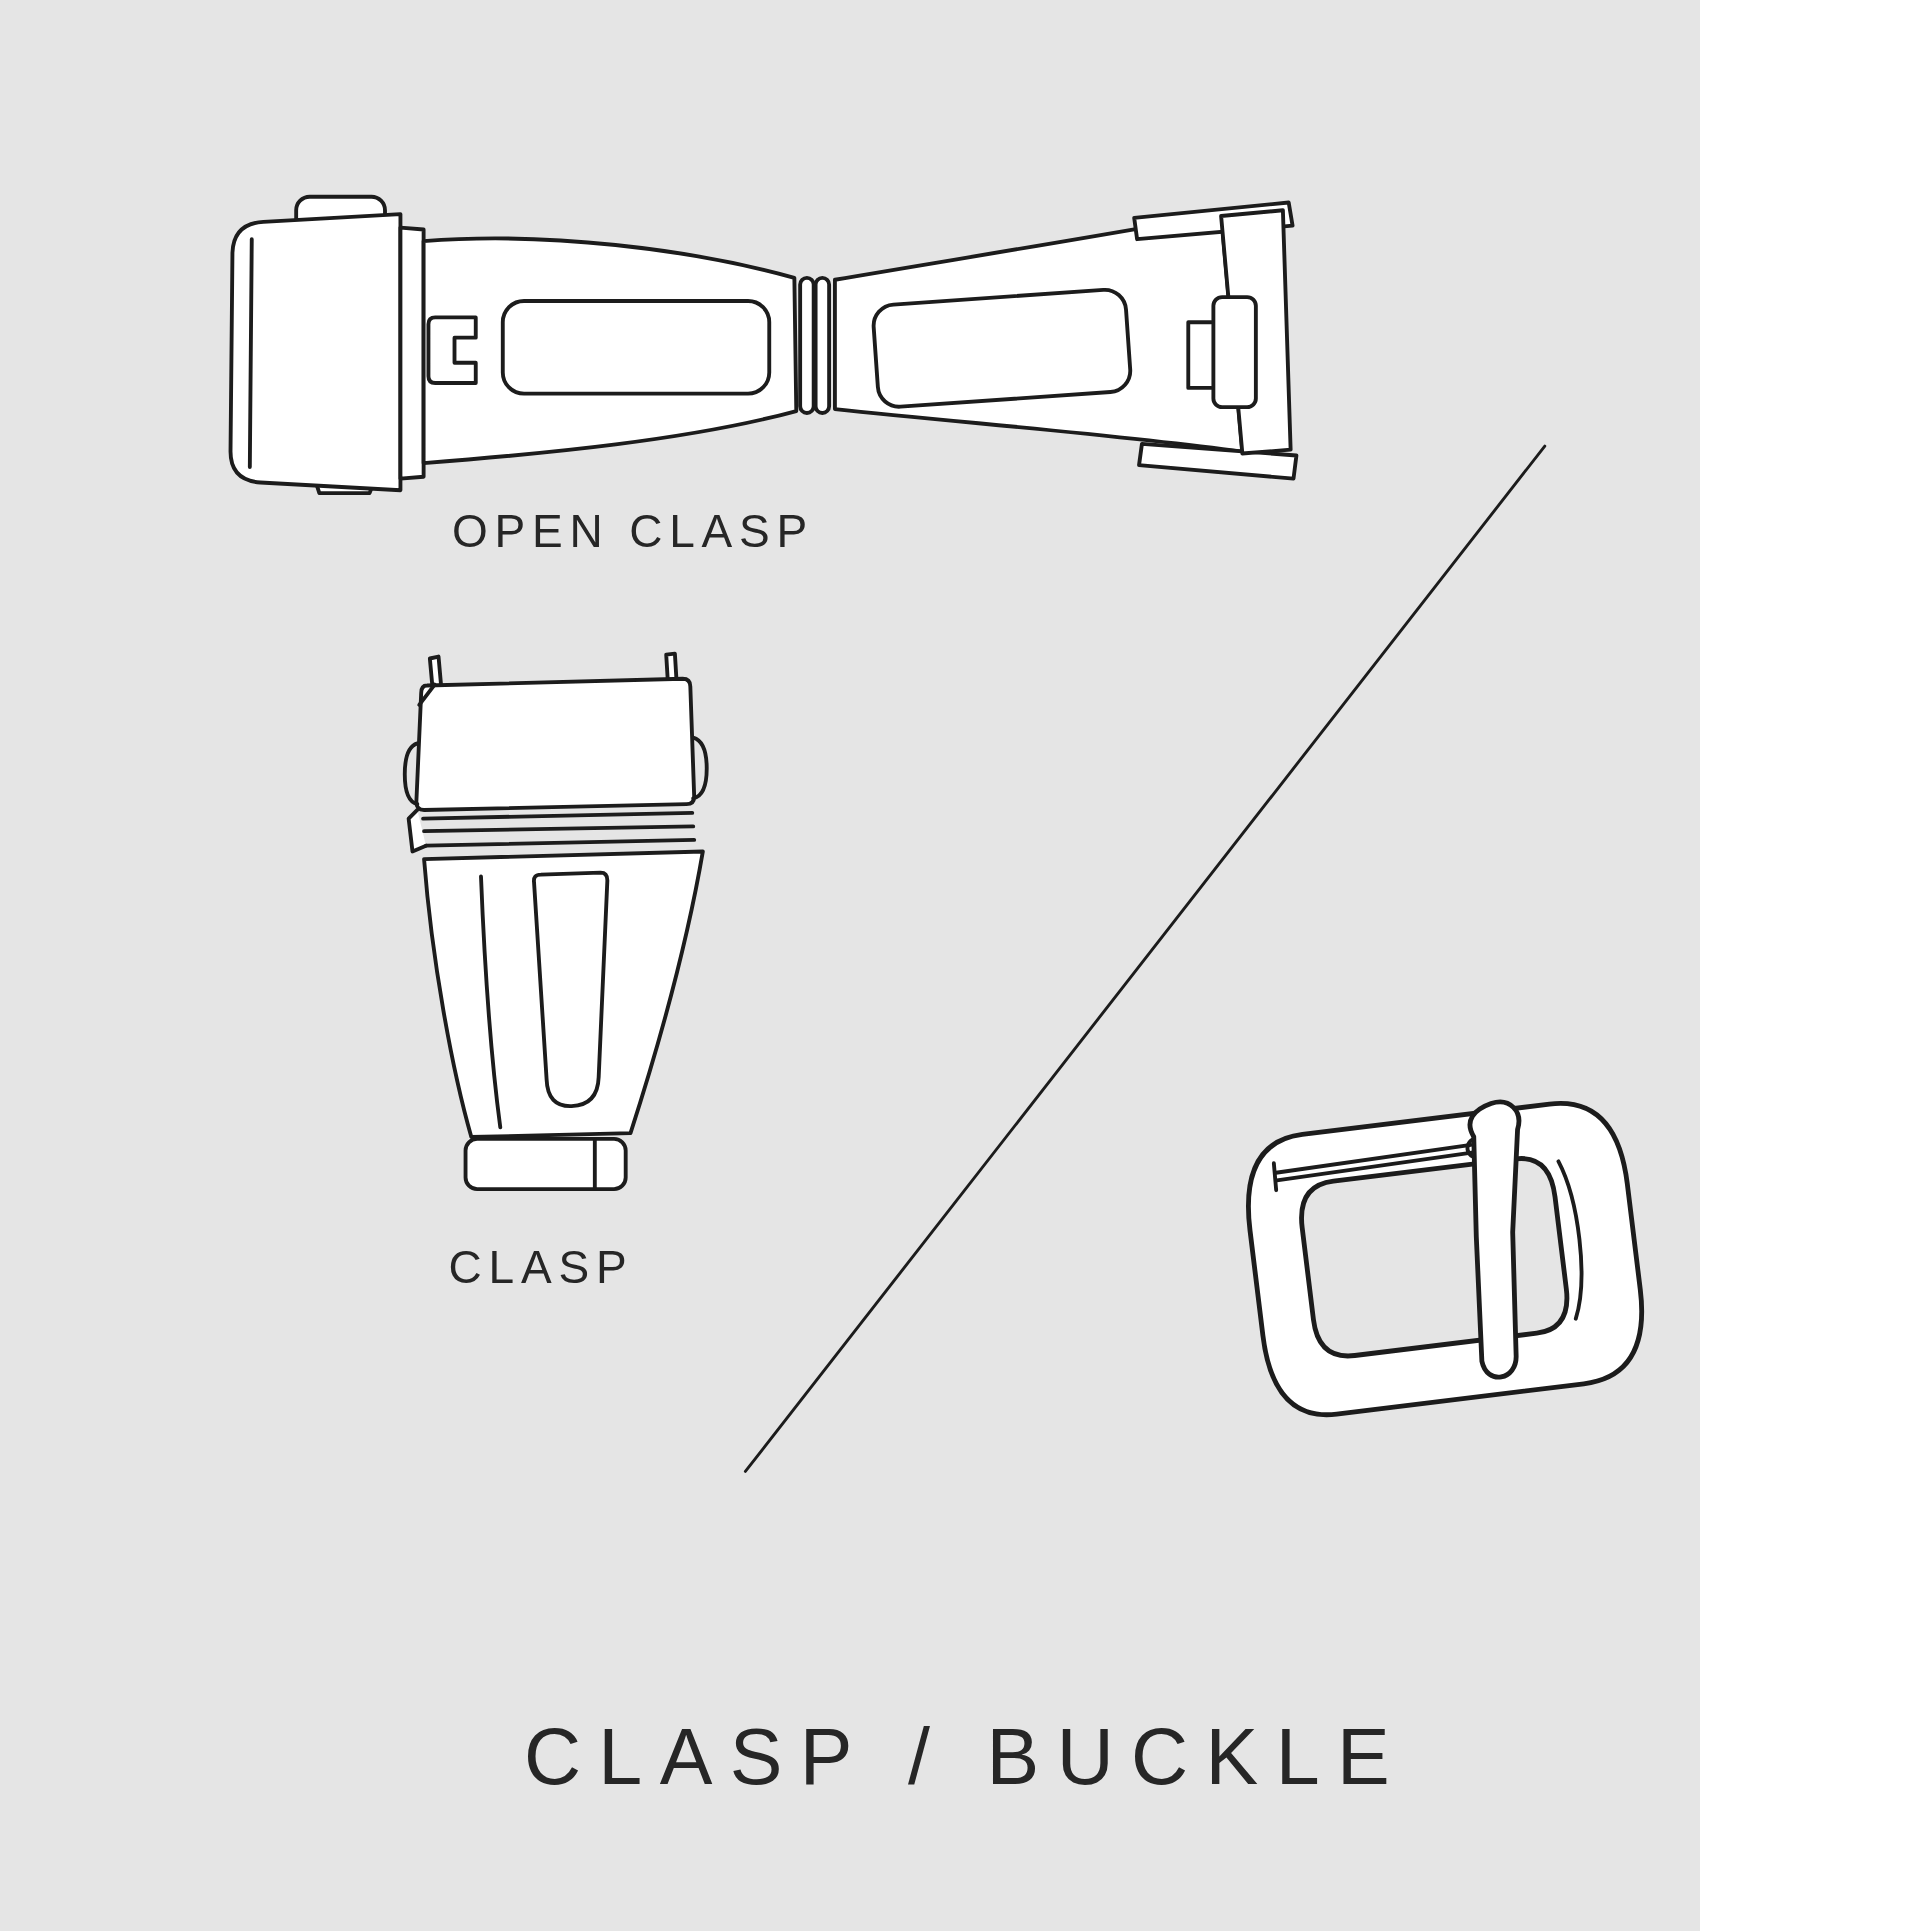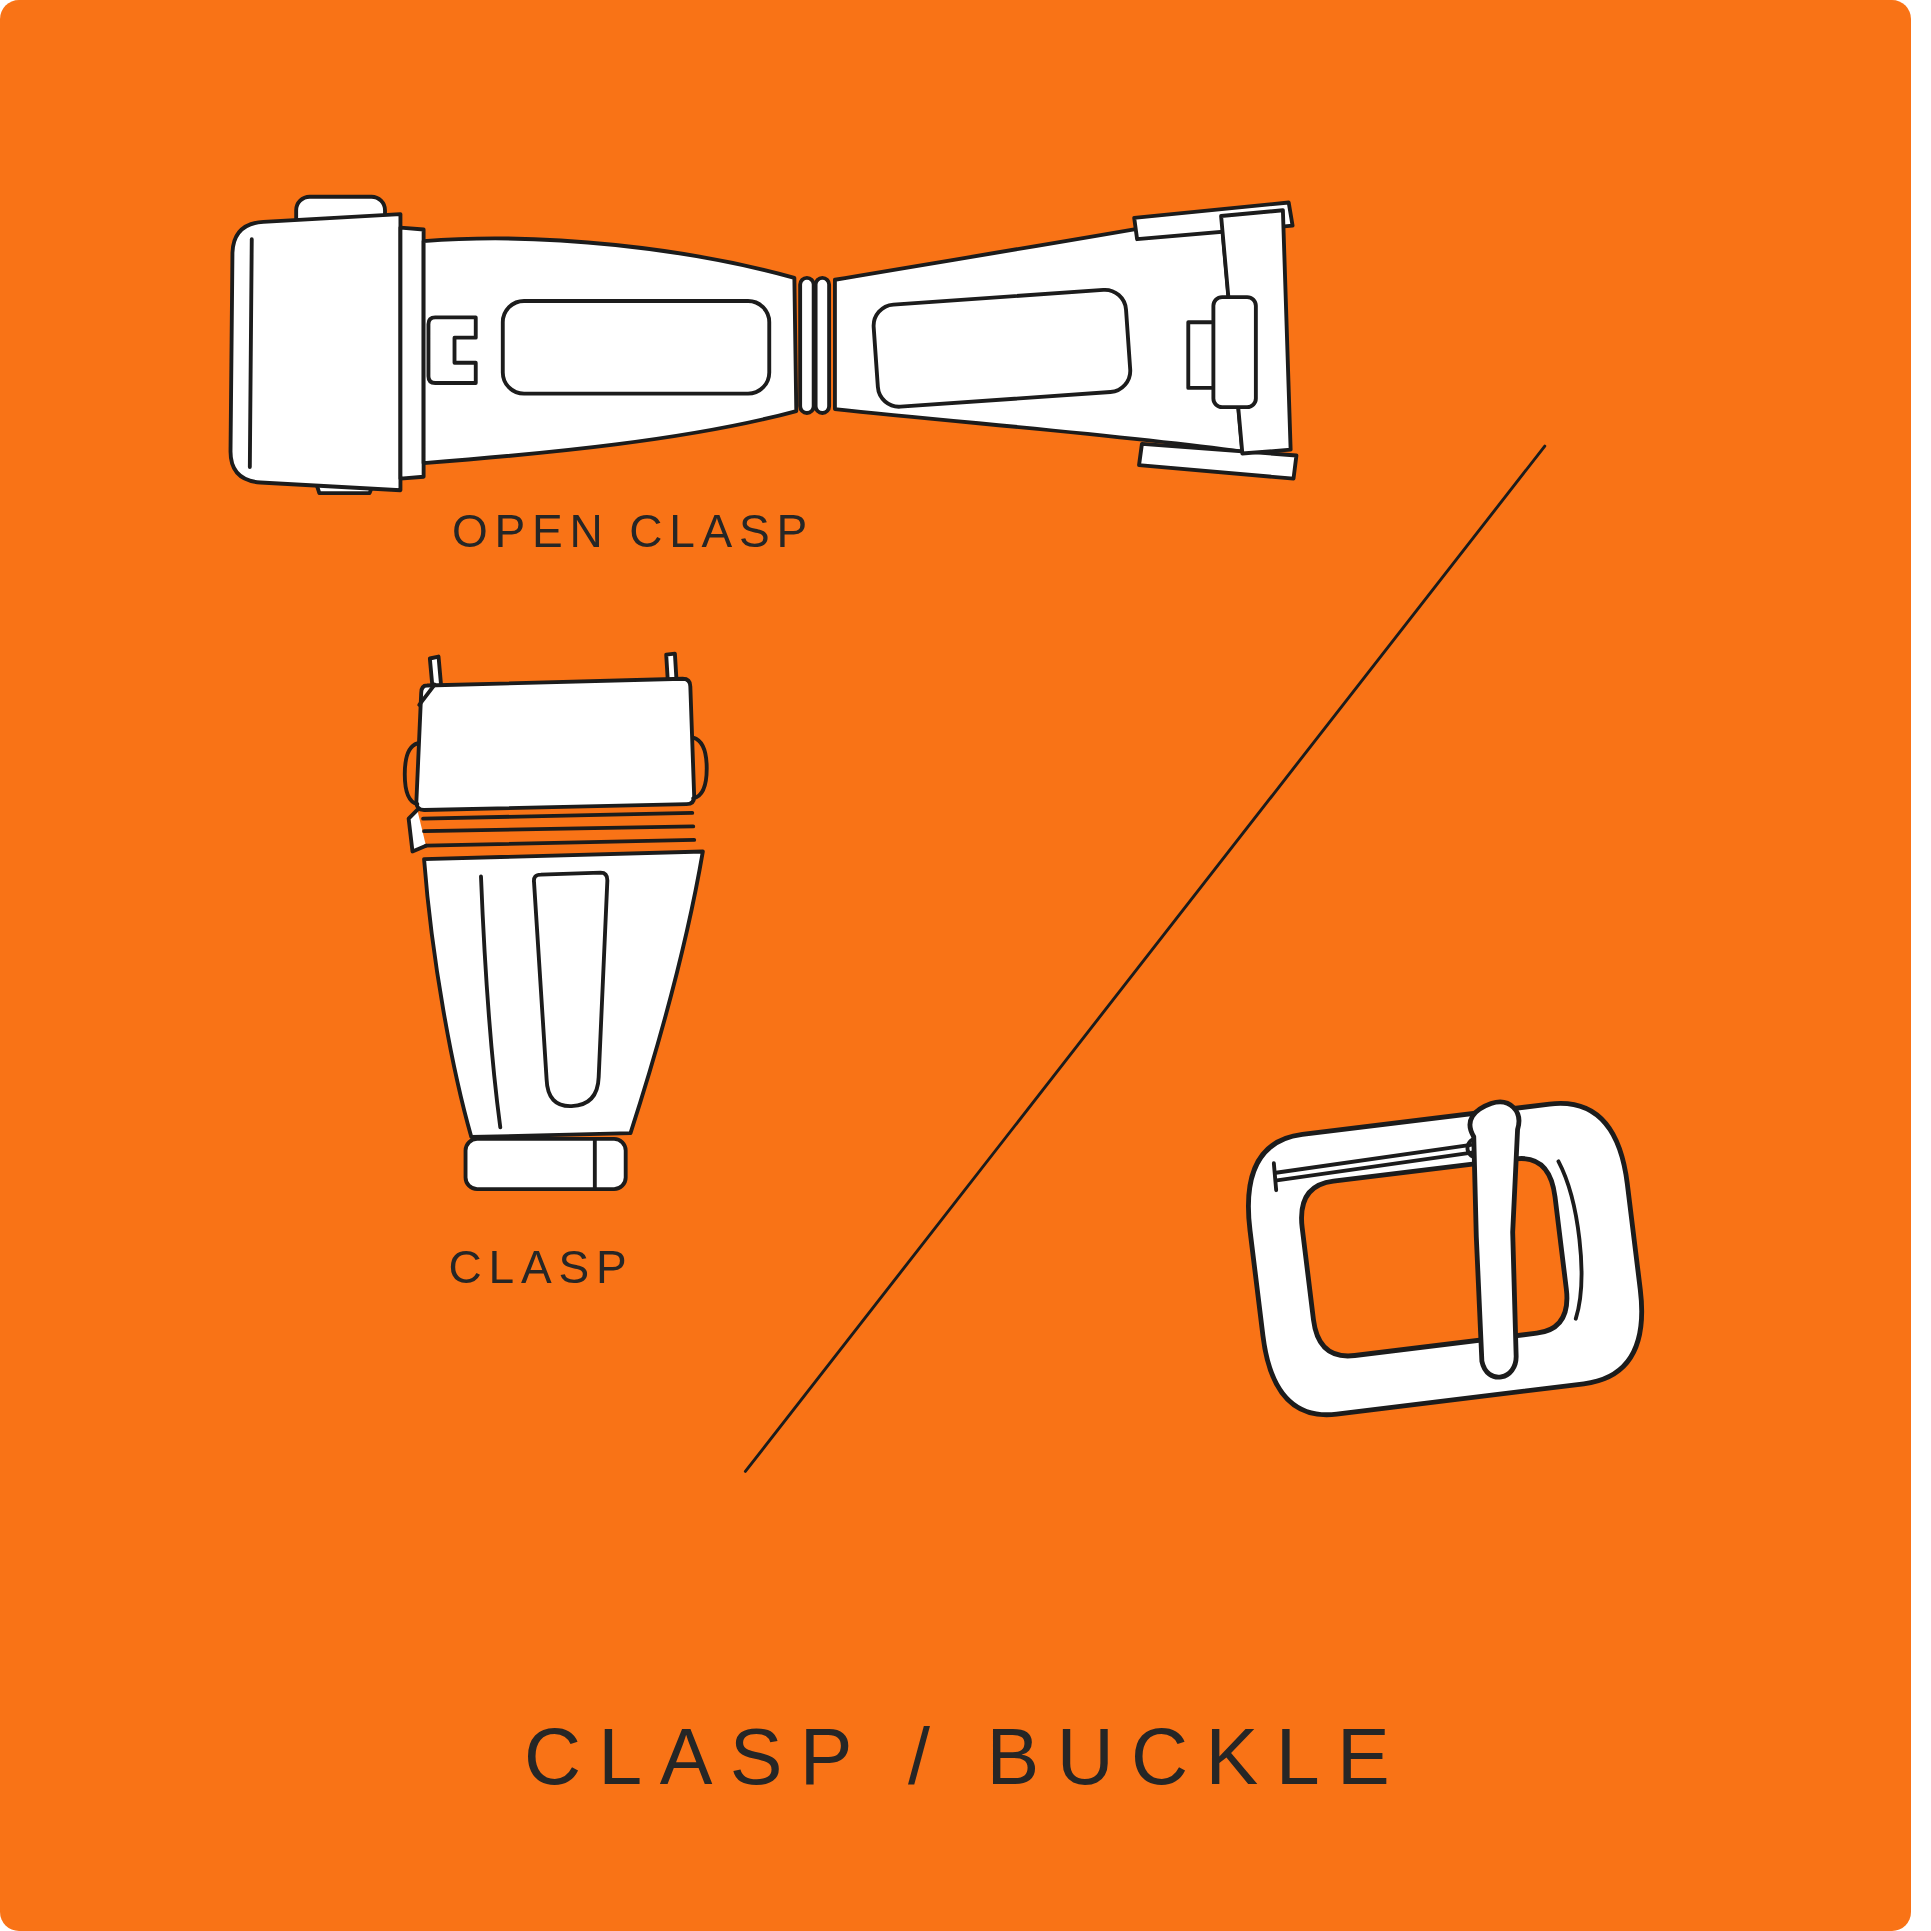--- a/index.html
+++ b/index.html
@@ -3,25 +3,24 @@
 <meta charset="utf-8">
 <style>
   html, body {
     margin: 0;
     padding: 0;
     background: #ffffff;
     font-family: "Liberation Sans", sans-serif;
   }
   #canvas {
     position: relative;
-    width: 1911px;
+    width: 1700px;
     height: 1931px;
-    background: #f97316;
+    background: #e5e5e5;
     overflow: hidden;
-    border-radius: 19px;
   }
   .abs { position: absolute; }
   svg { display: block; overflow: visible; }
   .label {
     position: absolute;
     color: #262626;
     font-weight: 400;
     text-align: center;
     white-space: nowrap;
   }

